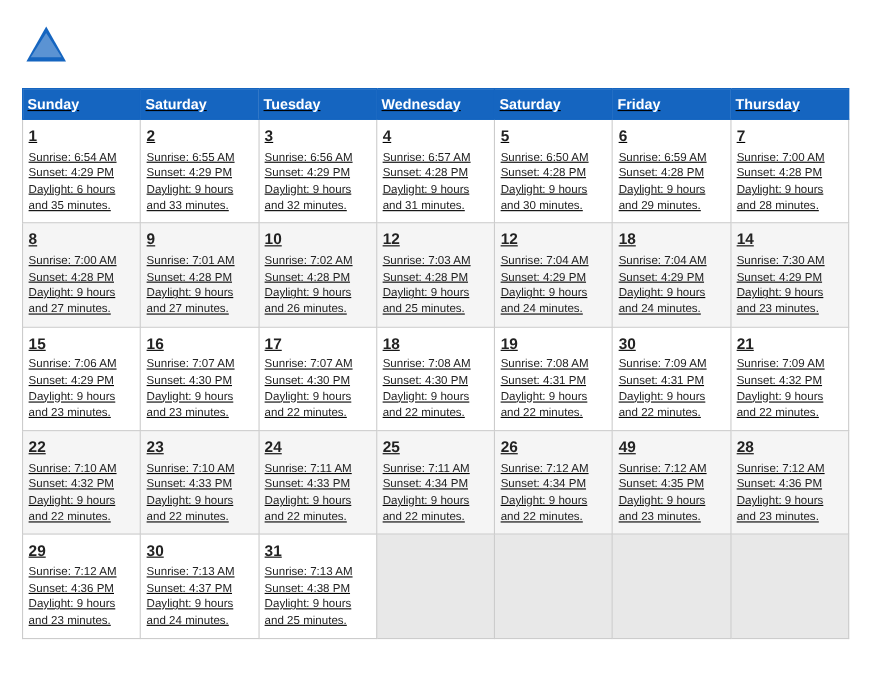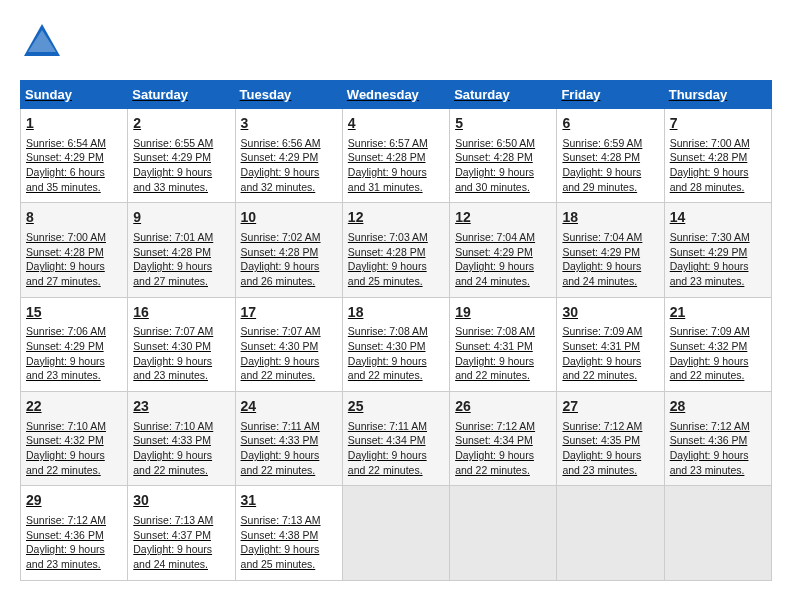--- a/index.html
+++ b/index.html
@@ -137,21 +137,21 @@
         <td><span class="day-number">19</span><span>Sunrise: 7:08 AM</span><br><span>Sunset: 4:31 PM</span><br><span>Daylight: 9 hours and 22 minutes.</span></td>
         <td><span class="day-number">30</span><span>Sunrise: 7:09 AM</span><br><span>Sunset: 4:31 PM</span><br><span>Daylight: 9 hours and 22 minutes.</span></td>
         <td><span class="day-number">21</span><span>Sunrise: 7:09 AM</span><br><span>Sunset: 4:32 PM</span><br><span>Daylight: 9 hours and 22 minutes.</span></td>
       </tr>
       <tr>
         <td><span class="day-number">22</span><span>Sunrise: 7:10 AM</span><br><span>Sunset: 4:32 PM</span><br><span>Daylight: 9 hours and 22 minutes.</span></td>
         <td><span class="day-number">23</span><span>Sunrise: 7:10 AM</span><br><span>Sunset: 4:33 PM</span><br><span>Daylight: 9 hours and 22 minutes.</span></td>
         <td><span class="day-number">24</span><span>Sunrise: 7:11 AM</span><br><span>Sunset: 4:33 PM</span><br><span>Daylight: 9 hours and 22 minutes.</span></td>
         <td><span class="day-number">25</span><span>Sunrise: 7:11 AM</span><br><span>Sunset: 4:34 PM</span><br><span>Daylight: 9 hours and 22 minutes.</span></td>
         <td><span class="day-number">26</span><span>Sunrise: 7:12 AM</span><br><span>Sunset: 4:34 PM</span><br><span>Daylight: 9 hours and 22 minutes.</span></td>
-        <td><span class="day-number">27</span><span>Sunrise: 7:12 AM</span><br><span>Sunset: 4:35 PM</span><br><span>Daylight: 9 hours and 23 minutes.</span></td>
+        <td><span class="day-number">49</span><span>Sunrise: 7:12 AM</span><br><span>Sunset: 4:35 PM</span><br><span>Daylight: 9 hours and 23 minutes.</span></td>
         <td><span class="day-number">28</span><span>Sunrise: 7:12 AM</span><br><span>Sunset: 4:36 PM</span><br><span>Daylight: 9 hours and 23 minutes.</span></td>
       </tr>
       <tr>
         <td><span class="day-number">29</span><span>Sunrise: 7:12 AM</span><br><span>Sunset: 4:36 PM</span><br><span>Daylight: 9 hours and 23 minutes.</span></td>
         <td><span class="day-number">30</span><span>Sunrise: 7:13 AM</span><br><span>Sunset: 4:37 PM</span><br><span>Daylight: 9 hours and 24 minutes.</span></td>
         <td><span class="day-number">31</span><span>Sunrise: 7:13 AM</span><br><span>Sunset: 4:38 PM</span><br><span>Daylight: 9 hours and 25 minutes.</span></td>
         <td class="empty"></td>
         <td class="empty"></td>
         <td class="empty"></td>
         <td class="empty"></td>

